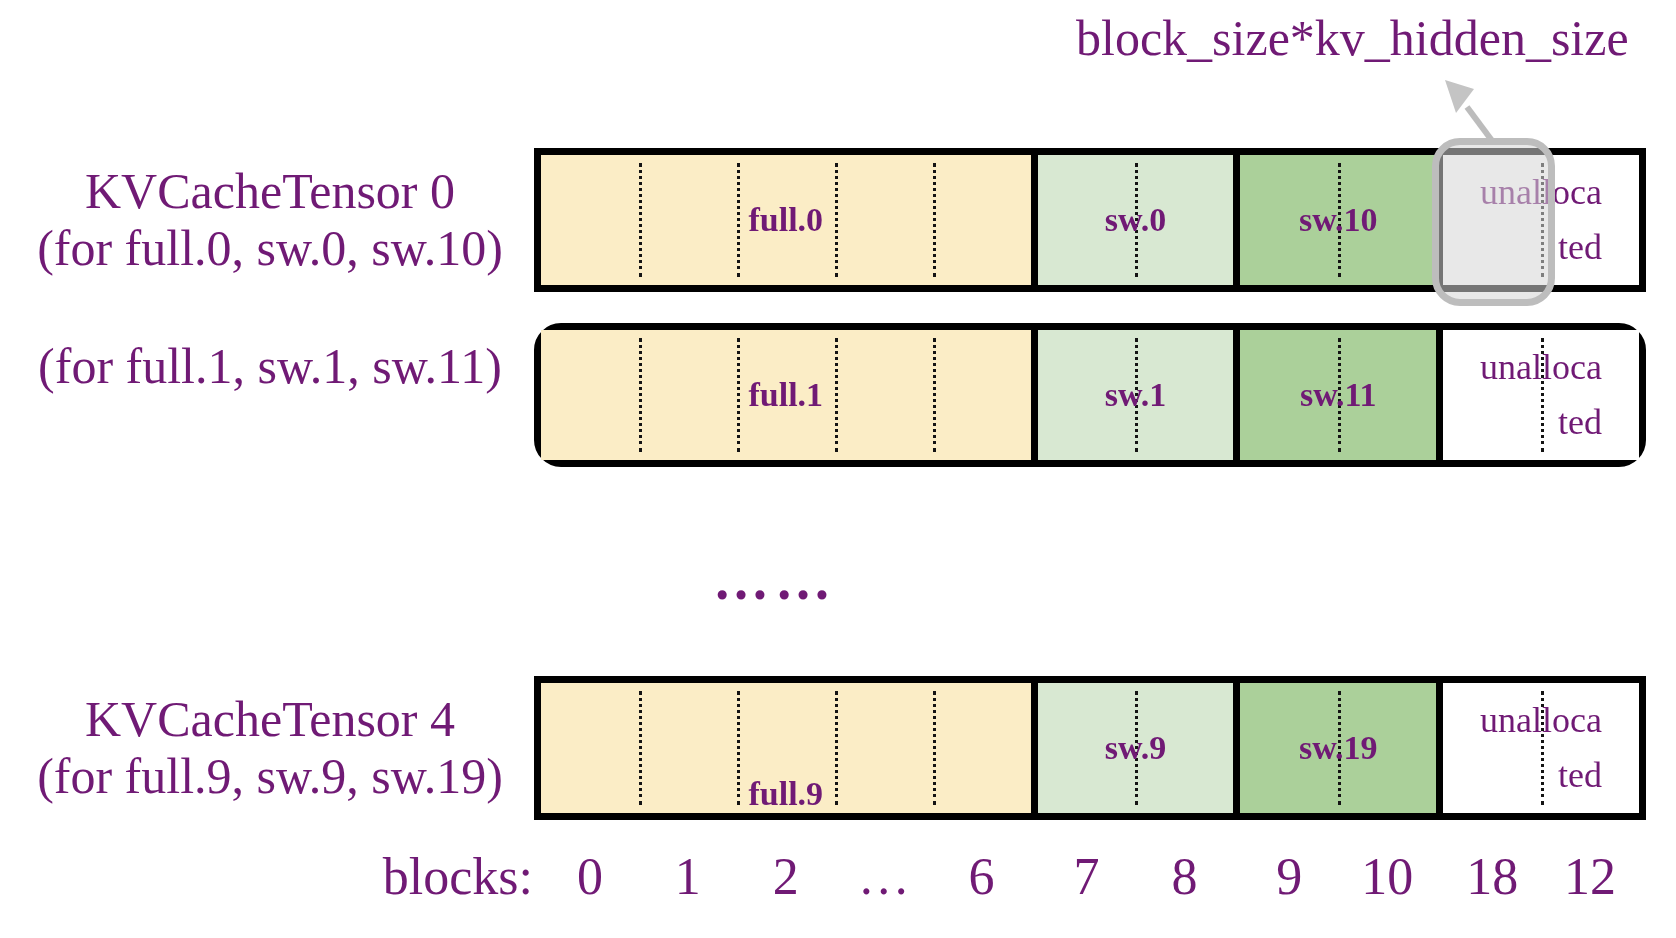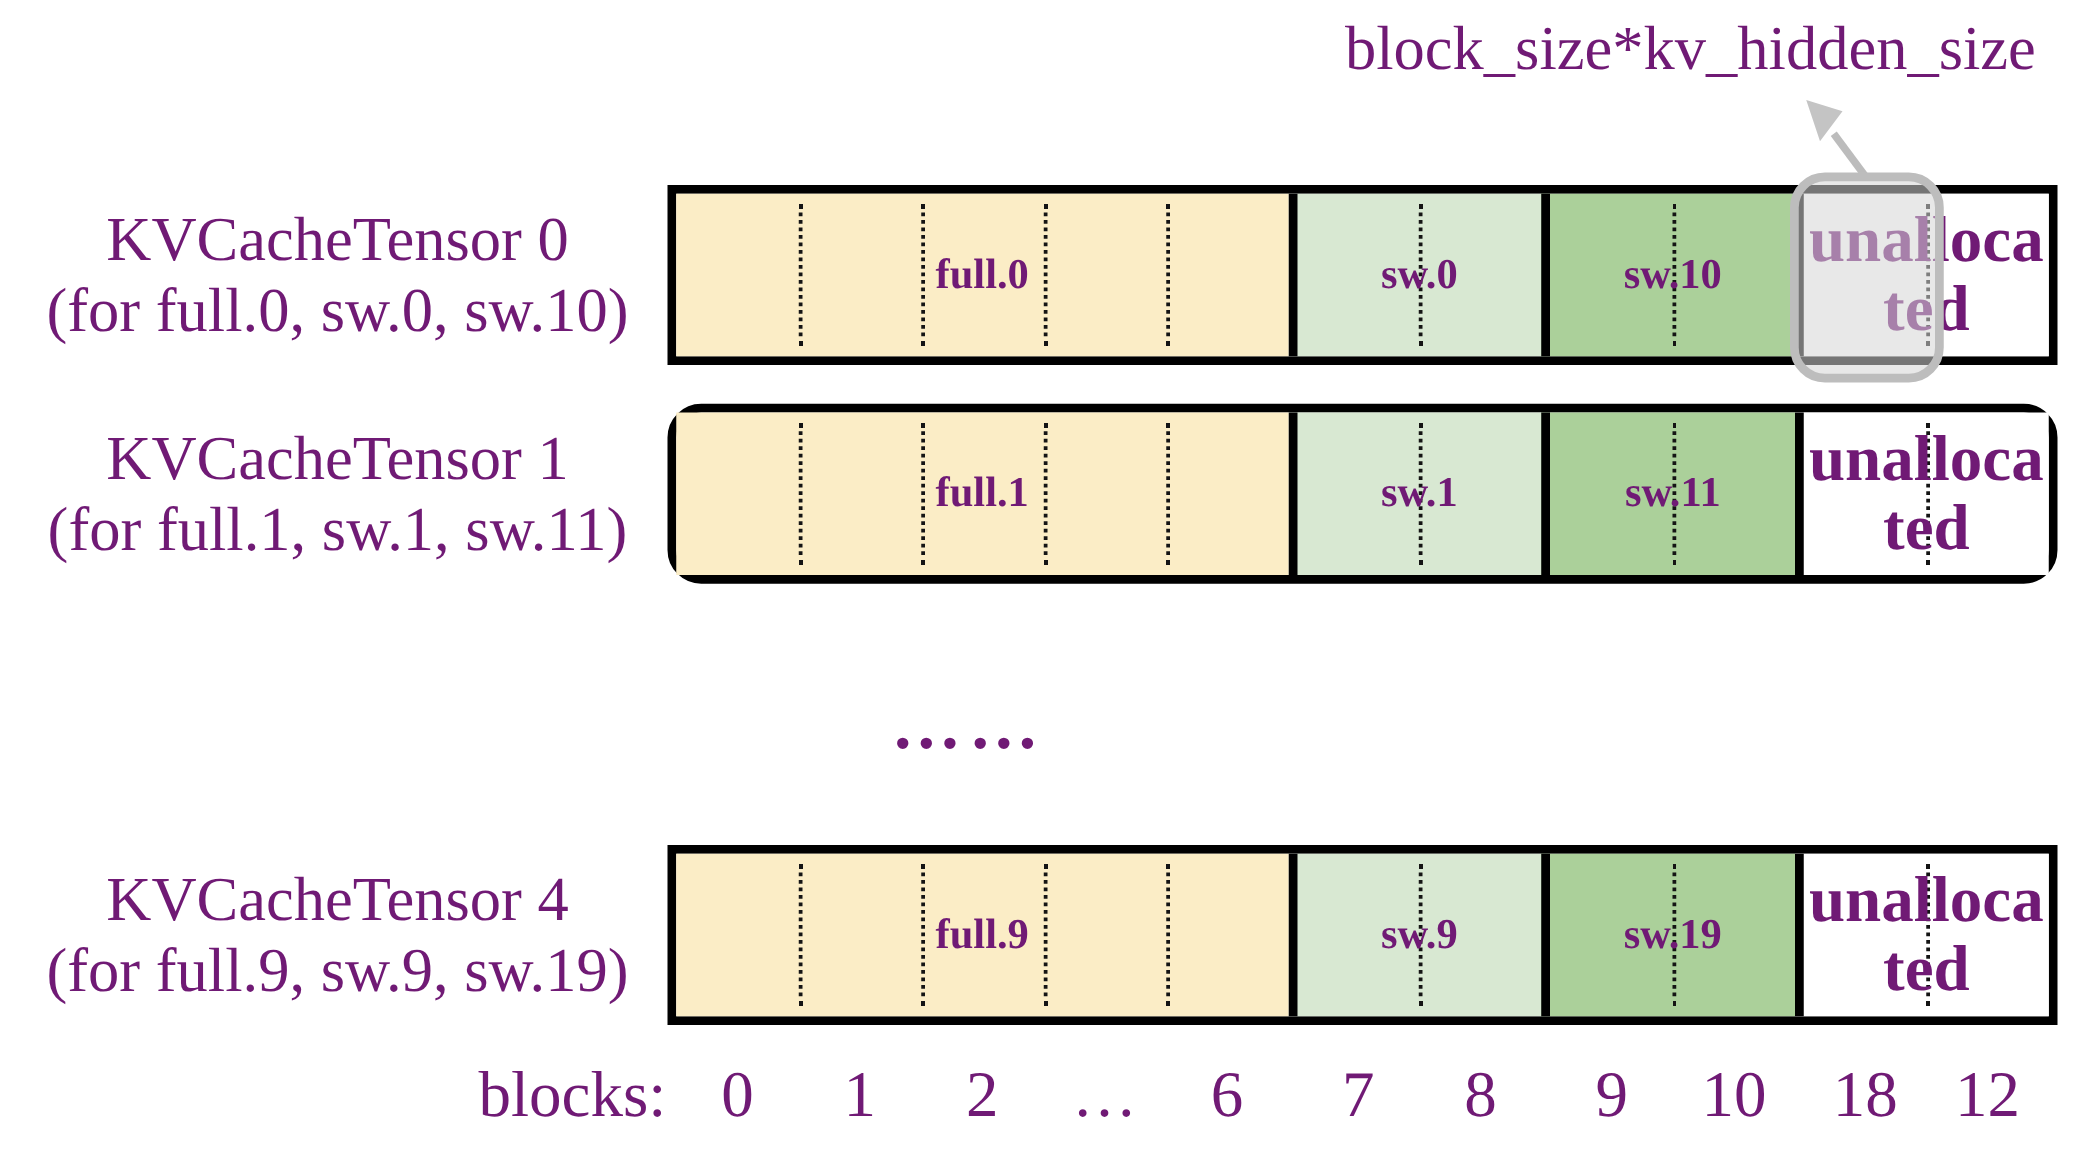--- a/index.html
+++ b/index.html
@@ -46,22 +46,22 @@
   .dv{
     position:absolute;top:8px;bottom:8px;width:0;
     border-left:3px dotted #141414;z-index:1;
   }
   .seglabel{
     position:relative;z-index:2;
     font-weight:bold;font-size:34px;white-space:nowrap;
   }
   .unal{
     position:relative;z-index:2;
-    font-weight:bold;font-size:52px;line-height:55px;
-    text-align:center;
+    font-weight:normal;font-size:36px;line-height:55px;
+    text-align:right;
   }
   
   .highlight{
     position:absolute;left:1432px;top:138px;width:123px;height:168px;
     box-sizing:border-box;
     border:7px solid #BDBDBD;border-radius:28px;
     background:rgba(213,213,213,0.55);
     z-index:10;
   }
   
@@ -123,21 +123,20 @@
       <div class="unal">
         <div>unalloca</div>
         <div>ted</div>
       </div>
     </div>
   </div>
 
   <div class="highlight"></div>
 
   <div class="rowlabel rowlabel-1">
-    <div>KVCacheTensor 1</div>
     <div>(for full.1, sw.1, sw.11)</div>
   </div>
   <div class="bar bar-1">
     <div class="seg seg-full" style="background-color: rgb(251, 237, 198);">
       <div class="dv" style="left:20%"></div>
       <div class="dv" style="left:40%"></div>
       <div class="dv" style="left:60%"></div>
       <div class="dv" style="left:80%"></div>
       <span class="seglabel">full.1</span>
     </div>
@@ -158,21 +157,21 @@
     </div>
   </div>
 
   <div class="rows-ellipsis">……</div>
 
   <div class="rowlabel rowlabel-9">
     <div>KVCacheTensor 4</div>
     <div>(for full.9, sw.9, sw.19)</div>
   </div>
   <div class="bar bar-9">
-    <div class="seg seg-full" style="background-color: rgb(251, 237, 198);">
+    <div class="seg seg-full" style="background-color: rgb(251, 237, 198); align-items: flex-end;">
       <div class="dv" style="left:20%"></div>
       <div class="dv" style="left:40%"></div>
       <div class="dv" style="left:60%"></div>
       <div class="dv" style="left:80%"></div>
       <span class="seglabel">full.9</span>
     </div>
     <div class="seg seg-2" style="background-color: rgb(216, 232, 210);">
       <div class="dv" style="left:50%"></div>
       <span class="seglabel">sw.9</span>
     </div>

